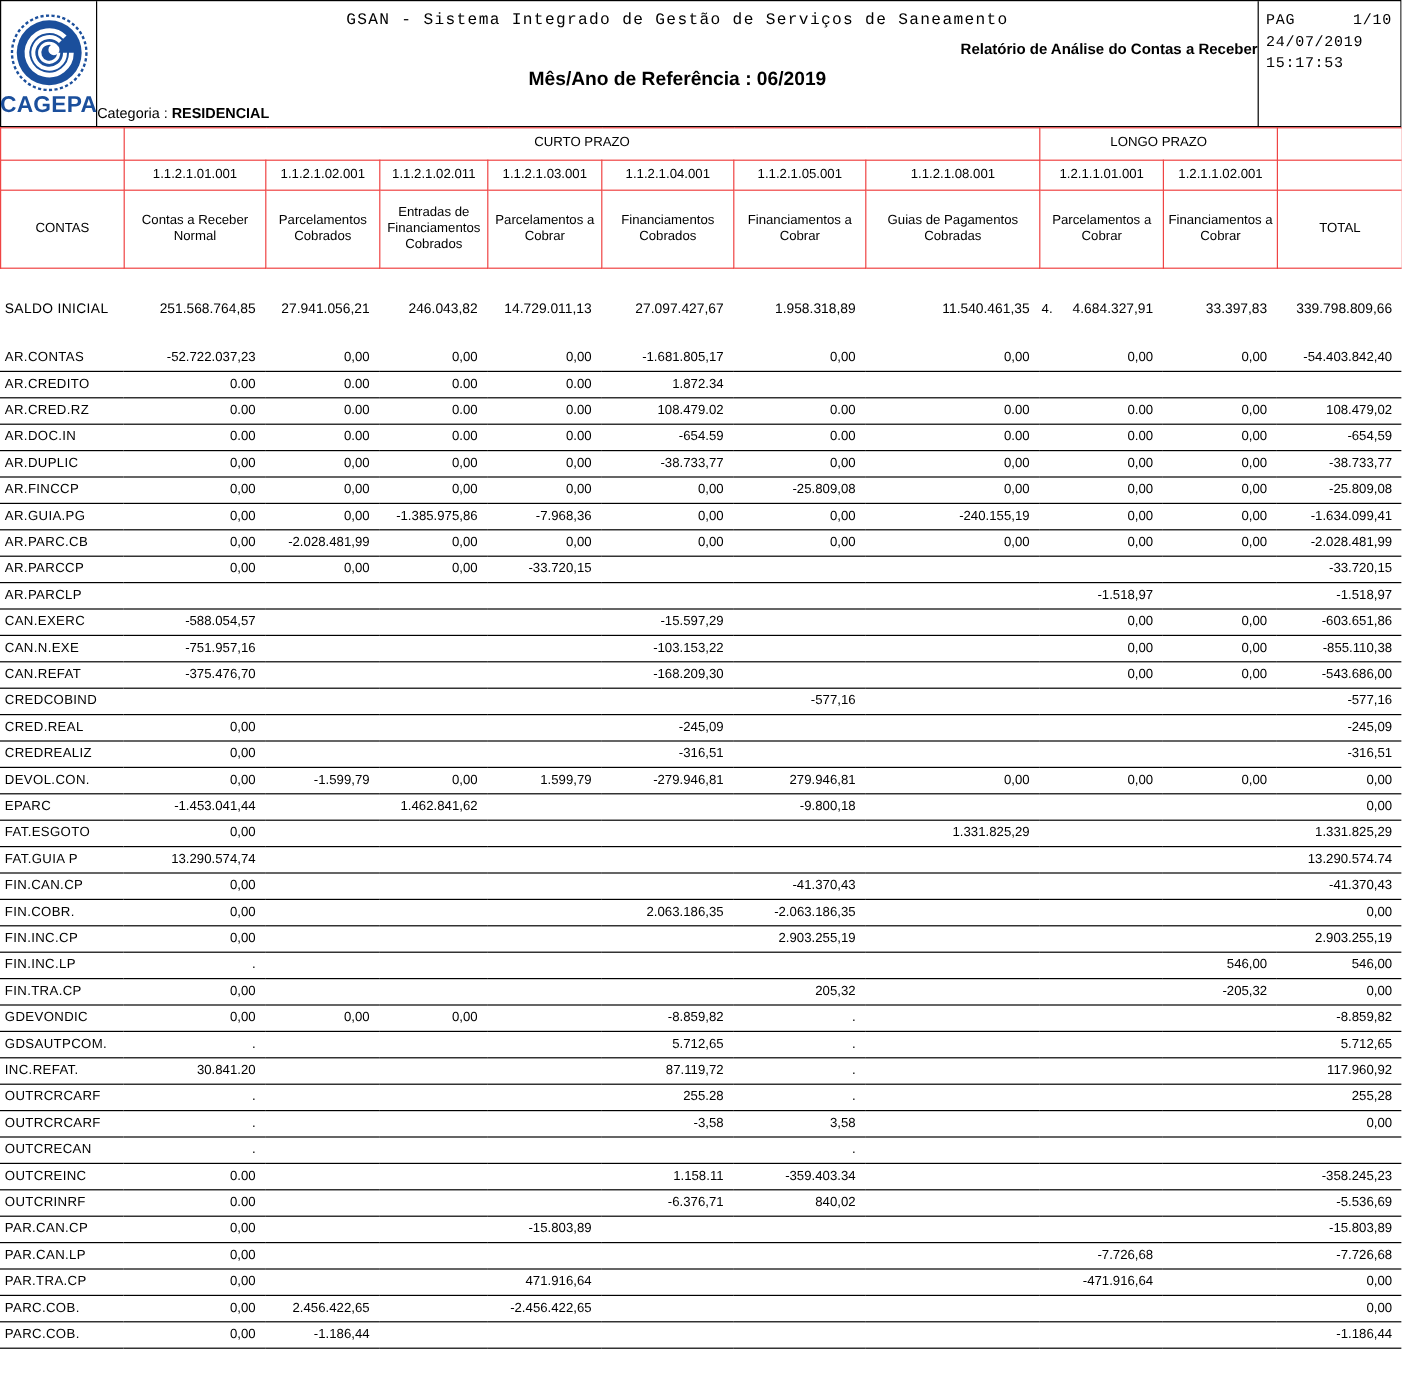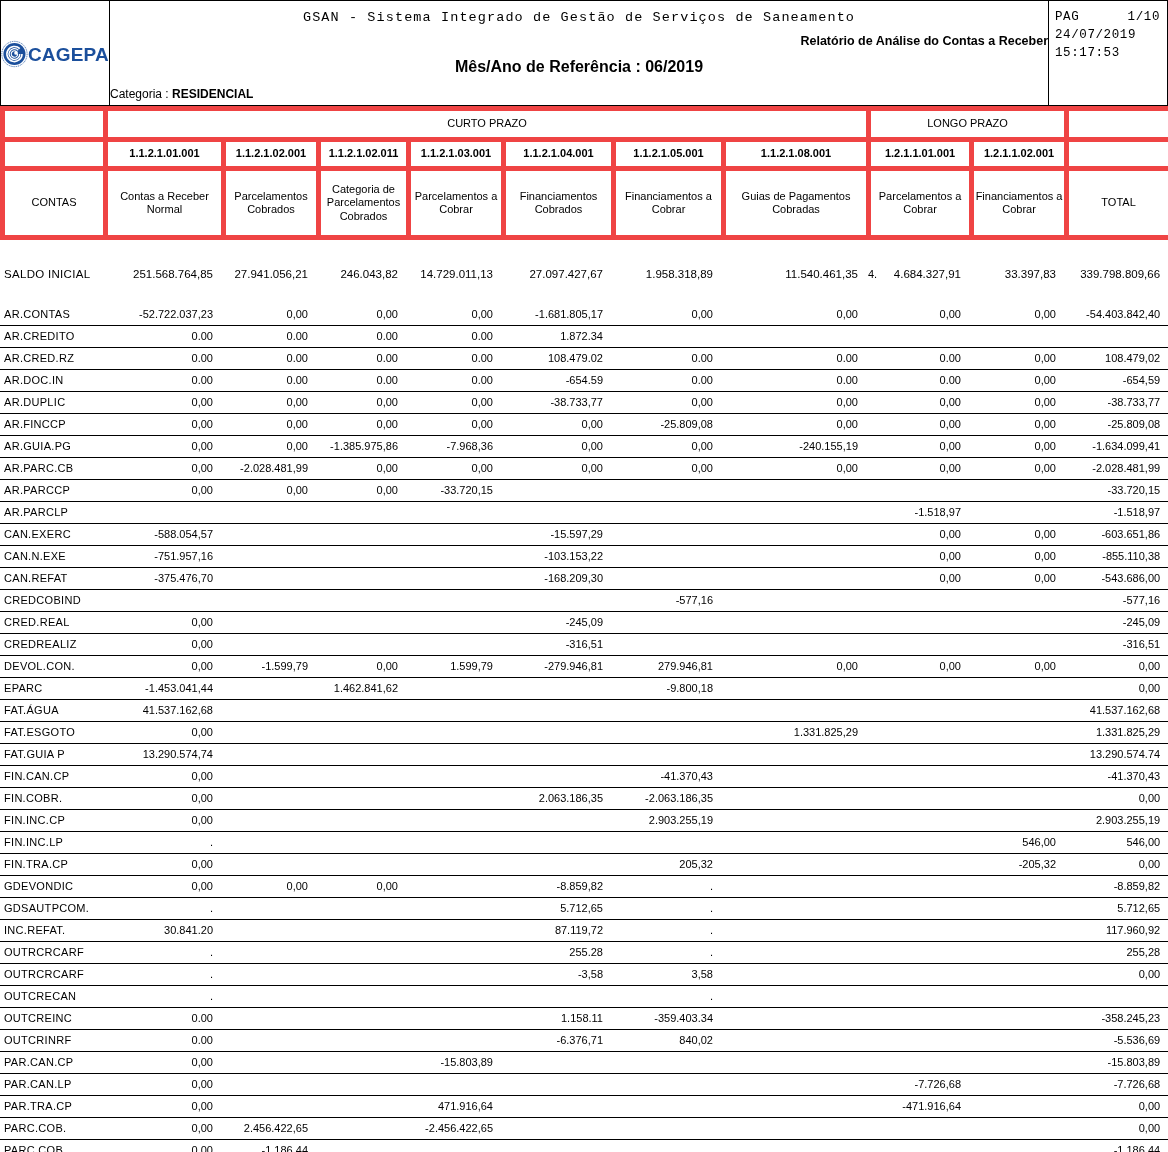--- a/index.html
+++ b/index.html
@@ -23,25 +23,25 @@
 
   
   .header-band {
     display: flex;
     width: 1168px;
     height: 106px;
     border: 1px solid #000;
     box-sizing: border-box;
   }
   .logo-cell {
-    width: 109px;
+    width: 80px;
     border-right: 1px solid #000;
     box-sizing: border-box;
     display: flex;
-    flex-direction: row;
+    flex-direction: column;
     align-items: center;
     justify-content: center;
     padding-top: 2px;
   }
   .logo-mark { width: 68px; height: 66px; display:block; }
   .logo-word {
     font-family: "Liberation Sans", sans-serif;
     font-weight: bold;
     font-size: 19px;
     letter-spacing: 0.2px;
@@ -95,30 +95,30 @@
   .pag-line { display: flex; justify-content: space-between; line-height: 1.45; }
   .pag-line.right { justify-content: flex-start; }
 
   
   table.cols {
     border-collapse: collapse;
     width: 1168px;
     table-layout: fixed;
   }
   table.cols td {
-    border: 5px solid #ef4444;
+    border: 1px solid #ef4444;
     text-align: center;
     vertical-align: middle;
     font-family: "Liberation Sans", sans-serif;
     font-size: 11px;
     padding: 2px 1px;
     line-height: 1.2;
   }
   td.grp { height: 22px; font-size: 11.5px; }
-  td.code { height: 20px; font-weight: bold; font-size: 11.5px; }
+  td.code { height: 20px; font-weight: normal; font-size: 11.5px; }
   td.cname { height: 60px; font-size: 11px; }
 
   
   table.data {
     border-collapse: collapse;
     width: 1168px;
     table-layout: fixed;
     margin-top: 0;
   }
   table.data td {
@@ -222,21 +222,21 @@
       <td class="code">1.1.2.1.05.001</td>
       <td class="code">1.1.2.1.08.001</td>
       <td class="code">1.2.1.1.01.001</td>
       <td class="code">1.2.1.1.02.001</td>
       <td class="code"></td>
     </tr>
     <tr>
       <td class="cname">CONTAS</td>
       <td class="cname">Contas a Receber Normal</td>
       <td class="cname">Parcelamentos Cobrados</td>
-      <td class="cname">Categoria de Parcelamentos Cobrados</td>
+      <td class="cname">Entradas de Financiamentos Cobrados</td>
       <td class="cname">Parcelamentos a Cobrar</td>
       <td class="cname">Financiamentos Cobrados</td>
       <td class="cname">Financiamentos a Cobrar</td>
       <td class="cname">Guias de Pagamentos Cobradas</td>
       <td class="cname">Parcelamentos a Cobrar</td>
       <td class="cname">Financiamentos a Cobrar</td>
       <td class="cname">TOTAL</td>
     </tr>
   </tbody>
     </table>
@@ -503,33 +503,20 @@
           <td class="num">1.462.841,62</td>
           <td class="num"></td>
           <td class="num"></td>
           <td class="num">-9.800,18</td>
           <td class="num"></td>
           <td class="num"></td>
           <td class="num"></td>
           <td class="num">0,00</td>
         </tr>
         <tr class="rule">
-          <td class="lbl">FAT.ÁGUA</td>
-          <td class="num">41.537.162,68</td>
-          <td class="num"></td>
-          <td class="num"></td>
-          <td class="num"></td>
-          <td class="num"></td>
-          <td class="num"></td>
-          <td class="num"></td>
-          <td class="num"></td>
-          <td class="num"></td>
-          <td class="num">41.537.162,68</td>
-        </tr>
-        <tr class="rule">
           <td class="lbl">FAT.ESGOTO</td>
           <td class="num">0,00</td>
           <td class="num"></td>
           <td class="num"></td>
           <td class="num"></td>
           <td class="num"></td>
           <td class="num"></td>
           <td class="num">1.331.825,29</td>
           <td class="num"></td>
           <td class="num"></td>

